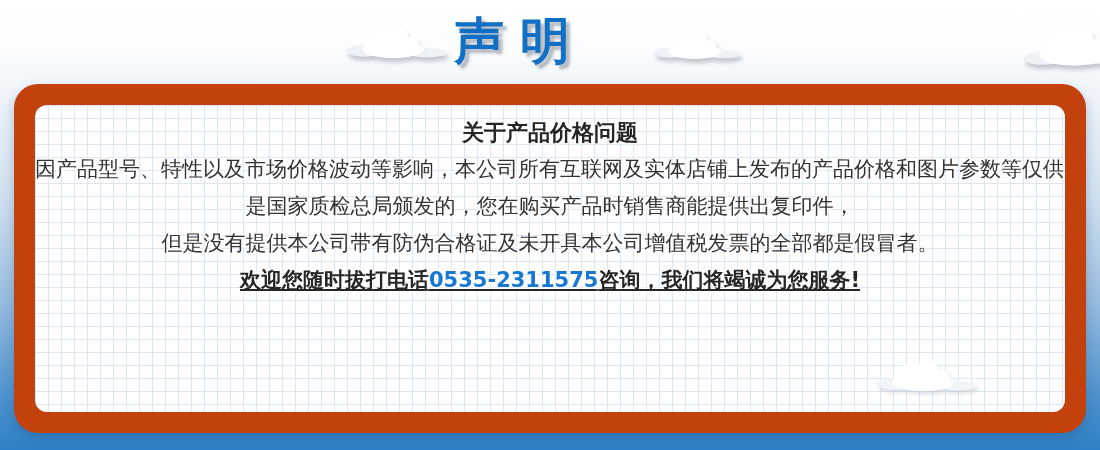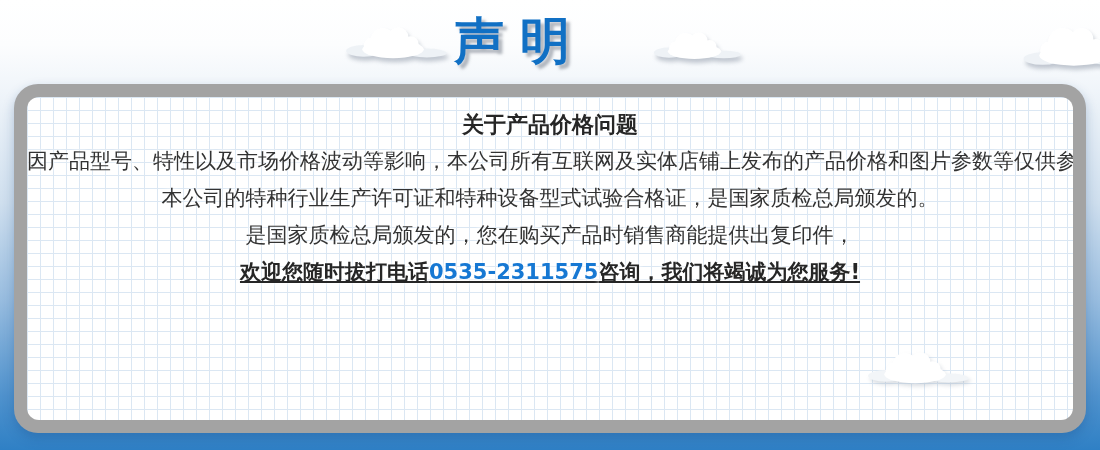--- a/index.html
+++ b/index.html
@@ -17,21 +17,21 @@
     text-shadow:4px 4px 3px rgba(118,126,138,.55);
   }
   .cloud{position:absolute;filter:drop-shadow(2px 4px 2px rgba(125,136,152,.45));}
   .cloud svg{display:block;width:100%;height:100%;}
   .cloud-left{left:340px;top:20px;width:112px;height:44px;}
   .cloud-right{left:646px;top:26px;width:102px;height:38px;}
   .cloud-far-right{left:1022px;top:14px;width:110px;height:64px;}
   .cloud-panel{left:835px;top:248px;width:112px;height:44px;filter:drop-shadow(2px 3px 2px rgba(150,160,175,.35));}
   .panel-frame{
     position:absolute;left:14px;top:84px;width:1072px;height:349px;
-    background:#a3a3a3;border-radius:24px;box-sizing:border-box;padding:13px;
+    background:#c2410c;border-radius:24px;box-sizing:border-box;padding:21px;
     box-shadow:0 5px 12px rgba(20,70,130,.28);
   }
   .panel-inner{
     position:relative;width:100%;height:100%;border-radius:12px;overflow:hidden;
     background-color:#ffffff;
     background-image:
       linear-gradient(to right,#dbe7f3 1px,transparent 1px),
       linear-gradient(to bottom,#dbe7f3 1px,transparent 1px);
     background-size:13px 13px;
   }
@@ -109,18 +109,18 @@
           <circle cx="73" cy="24" r="14"></circle>
           <circle cx="90" cy="33" r="11"></circle>
           <circle cx="37" cy="35" r="11"></circle>
           <ellipse cx="66" cy="40" rx="42" ry="12"></ellipse>
         </g>
       </svg>
     </span>
     <div class="content">
       <p class="heading">关于产品价格问题</p>
       <p class="line">因产品型号、特性以及市场价格波动等影响，本公司所有互联网及实体店铺上发布的产品价格和图片参数等仅供参考。</p>
-      <p class="line">本公司的特种行业生产许可证和特种设备型式试验合格证，是国家质检总局颁发的。</p>
       <p class="line">是国家质检总局颁发的，您在购买产品时销售商能提供出复印件，</p>
+      <p class="line">但是没有提供本公司带有防伪合格证及未开具本公司增值税发票的全部都是假冒者。</p>
       <p class="footer-line"><span>欢迎您随时拔打电话</span><span class="phone">0535-2311575</span><span>咨询，我们将竭诚为您服务!</span></p>
     </div>
   </div>
 </div>
 
 </body></html>

